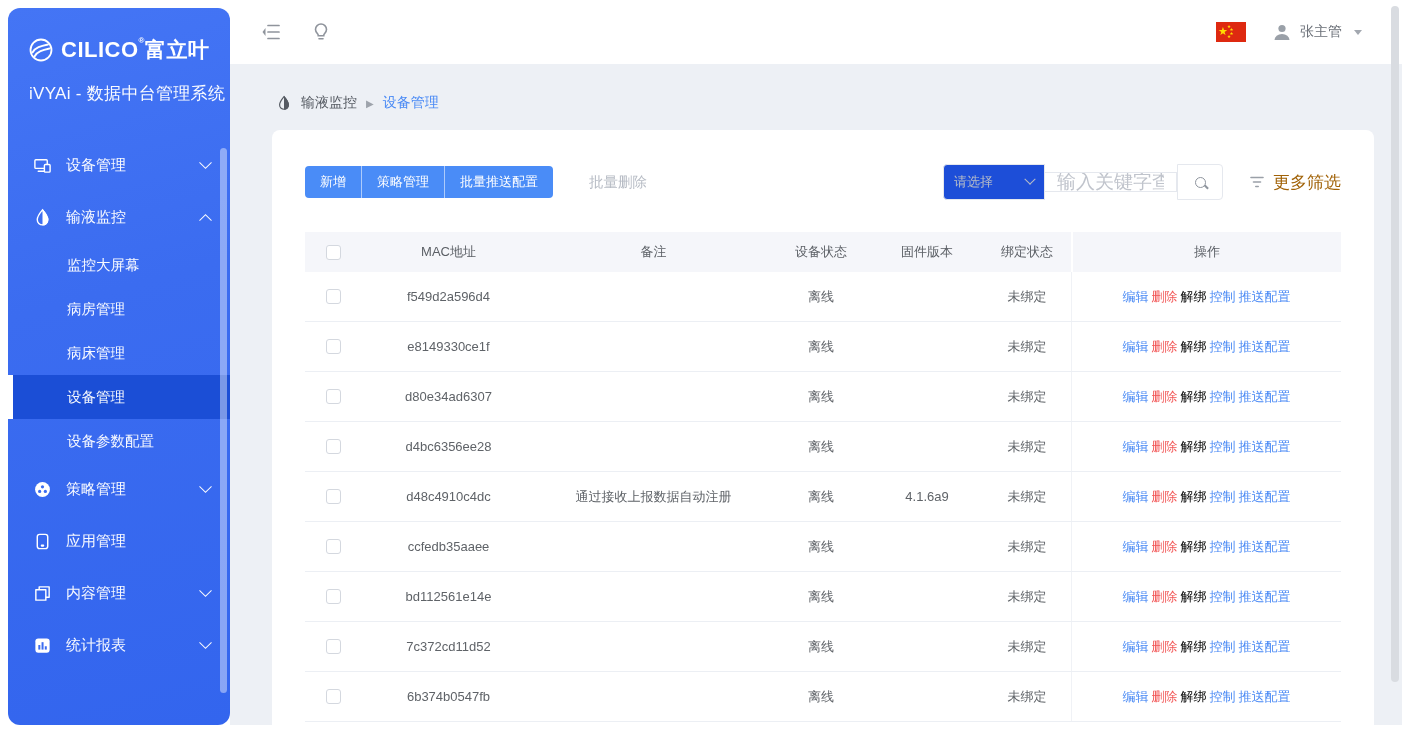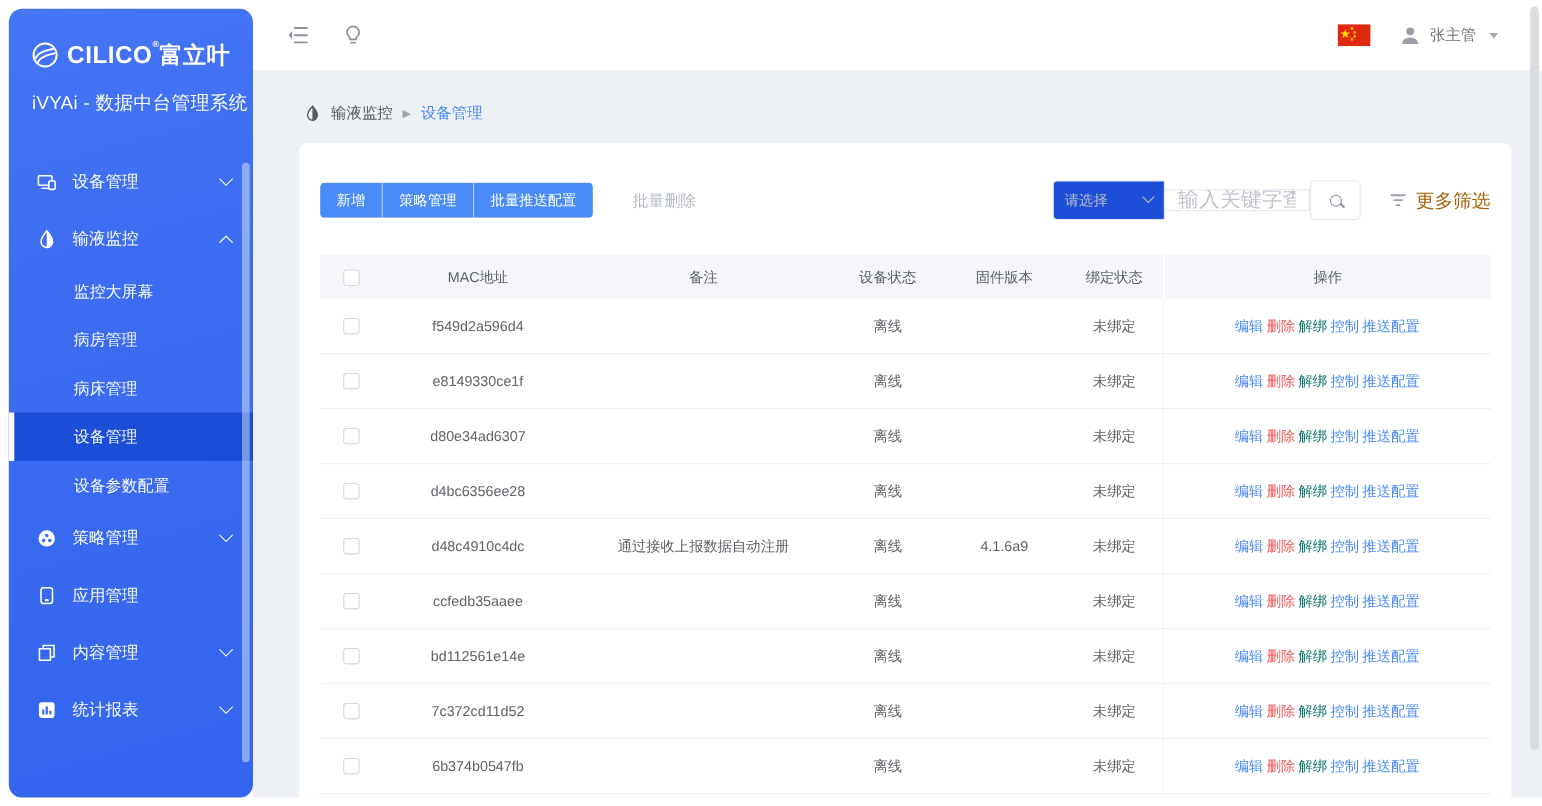--- a/index.html
+++ b/index.html
@@ -57,21 +57,21 @@
   .caret-down { width:0; height:0; border-left:4.5px solid transparent; border-right:4.5px solid transparent; border-top:5.5px solid #a3a8b0; margin-left:4px; }
 
   .content { position:absolute; left:0; right:0; top:64px; bottom:8px; background:#edf0f5; }
   .breadcrumb { display:flex; align-items:center; gap:9px; padding:30px 0 0 46px; font-size:14px; }
   .bc-section { color:#565b63; }
   .bc-sep { color:#9ea3ab; font-size:10px; }
   .bc-current { color:#4a8af5; }
 
   .card {
     position:absolute; left:42px; right:28px; top:66px; bottom:0;
-    background:#fff; border-radius:8px 8px 0 0; padding:34px 19px 0; overflow:hidden;
+    background:#fff; border-radius:8px 8px 0 0; padding:34px 33px 0; overflow:hidden;
   }
 
   
   .toolbar { display:flex; align-items:center; height:36px; }
   .btn-group { display:flex; border-radius:4px; overflow:hidden; height:32px; }
   .btn {
     background:#4a8cf7; color:#fff; font-size:13px; padding:0 15px;
     display:flex; align-items:center; border:none; cursor:pointer;
     border-right:1px solid rgba(255,255,255,.55); font-family:inherit;
   }
@@ -109,21 +109,21 @@
   .c-firm { width:112px; }
   .c-bind { width:88px; }
   .c-ops { flex:1; }
   .thead .c-ops { border-left:2px solid #fff; }
   .trow .c-ops { border-left:1px solid #f0f2f6; }
   .checkbox { width:15px; height:15px; border:1px solid #d4d8df; border-radius:3px; background:#fff; cursor:pointer; }
   .ops { display:flex; gap:3px; justify-content:center; }
   .action { cursor:pointer; white-space:nowrap; }
   .a-edit, .a-control, .a-push { color:#4a8af5; }
   .a-delete { color:#f25555; }
-  .a-unbind { color:#0f766e; }
+  .a-unbind { color:#000000; }
 
   .page-scrollbar {
     position:absolute; right:3px; top:6px; width:8px; height:676px;
     background:#d9dce1; border-radius:4px;
   }
 </style>
 </head>
 <body>
 
 <aside class="sidebar">

